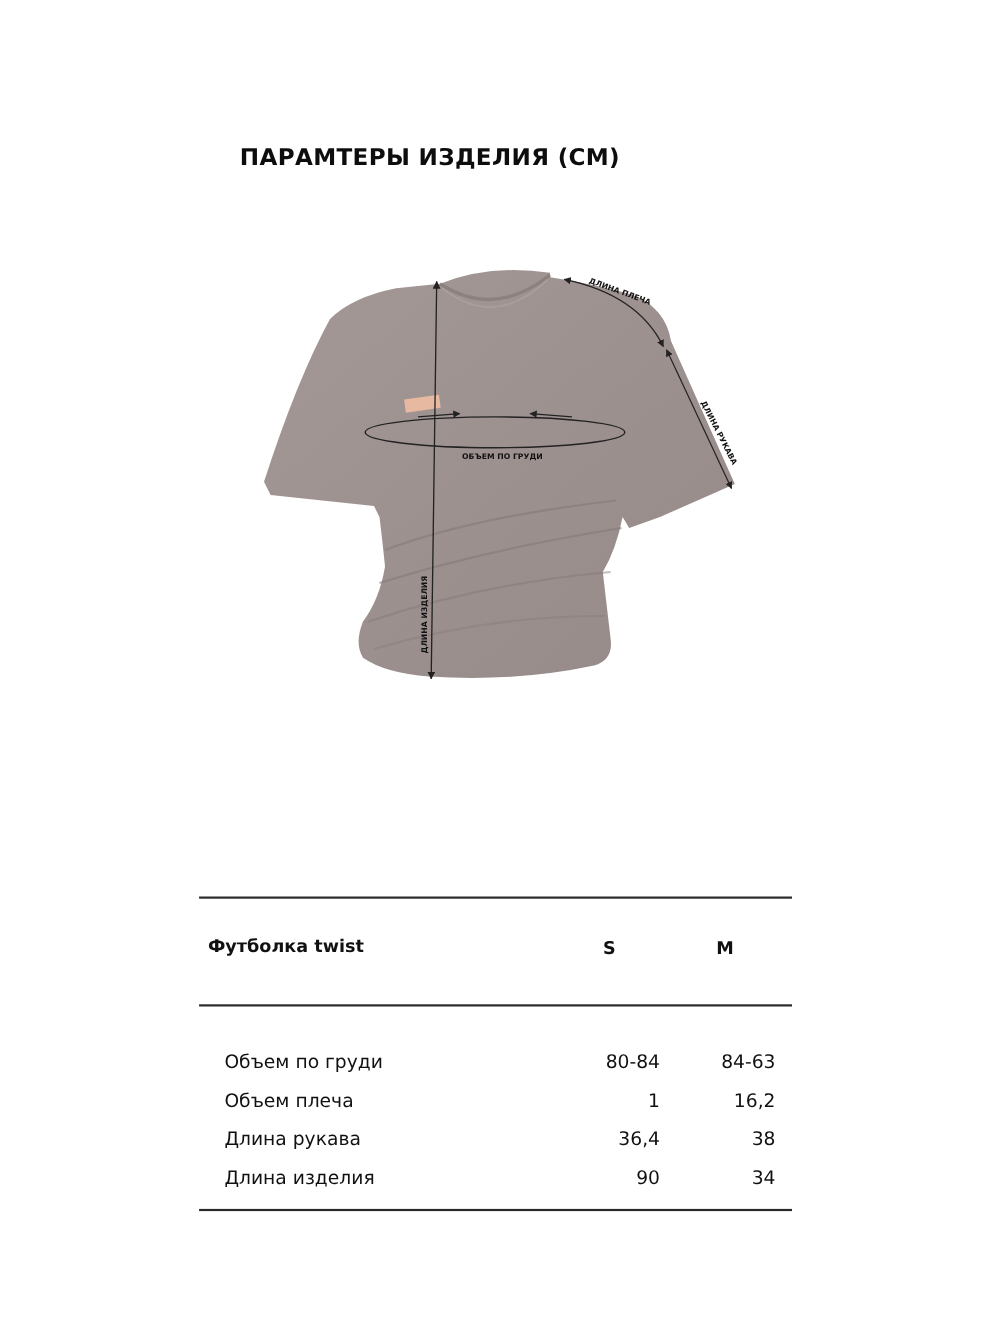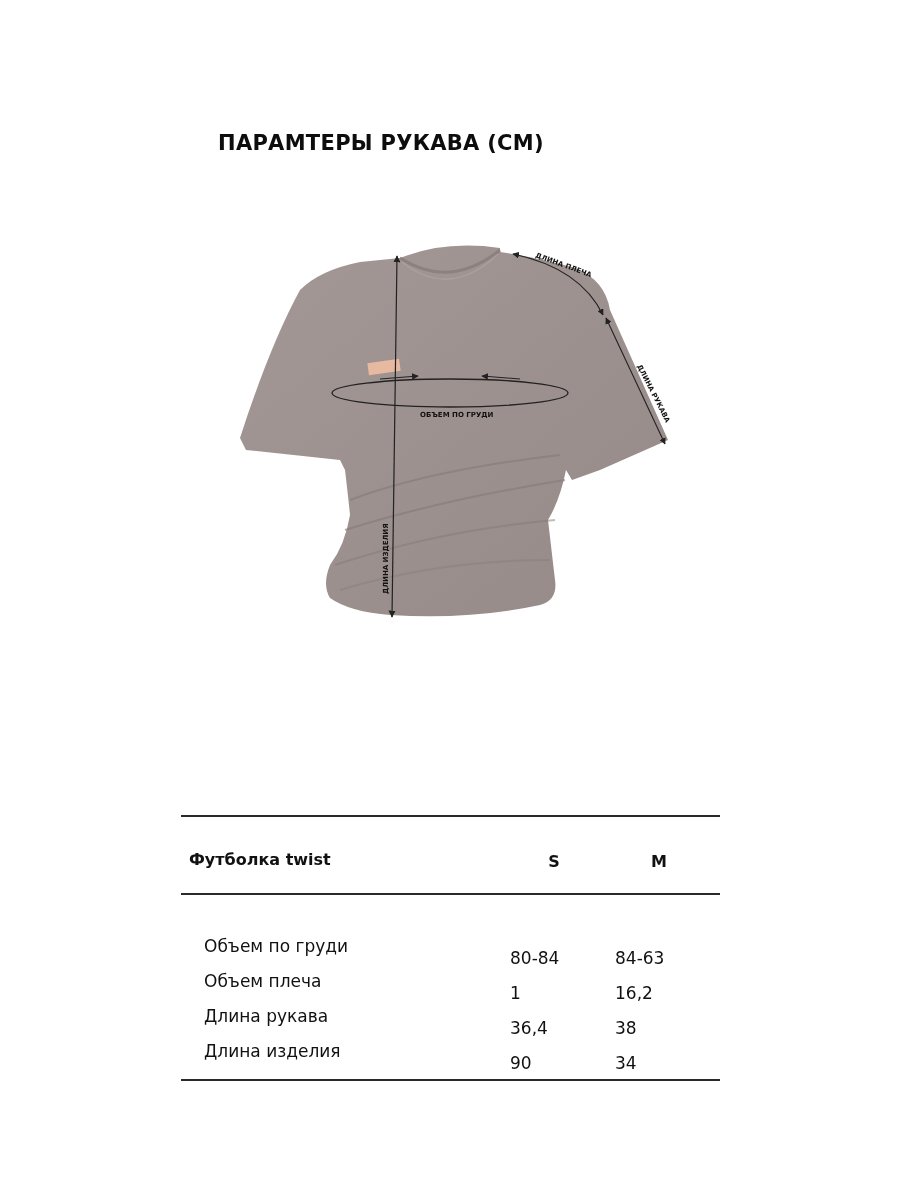--- a/index.html
+++ b/index.html
@@ -4,34 +4,34 @@
 <style>
   html, body { margin:0; padding:0; background:#ffffff; }
   body { width:900px; height:1200px; position:relative; overflow:hidden;
          font-family:"DejaVu Sans", "Liberation Sans", sans-serif; color:#111; }
   .title { position:absolute; left:218px; top:131px; font-size:21px; font-weight:bold;
            letter-spacing:0.3px; color:#0d0d0d; white-space:nowrap; }
   .figure { position:absolute; left:0; top:0; width:900px; height:700px; }
   .figure svg { position:absolute; left:0; top:0; }
   .table { position:absolute; left:181px; top:815px; width:539px; }
   .rule { height:2px; background:#2a2a2a; }
-  .head { position:relative; height:76px; }
+  .head { position:relative; height:96px; }
   .head .name { position:absolute; left:8px; top:33px; font-size:16px; font-weight:bold; }
   .head .sz { position:absolute; top:35px; font-size:16px; font-weight:bold; width:80px; text-align:center; }
   .body { position:relative; height:184px; }
   .row { position:absolute; left:0; width:539px; height:30px; font-size:17px; }
   .row .lbl { position:absolute; left:23px; top:4px; }
-  .row .v { position:absolute; top:16px; width:90px; text-align:left; }
+  .row .v { position:absolute; top:4px; width:90px; text-align:right; }
   .colS { left:329px; }
   .colM { left:434px; }
 </style>
 </head>
 <body>
 
-<div class="title">ПАРАМТЕРЫ РУКАВА (СМ)</div>
+<div class="title">ПАРАМТЕРЫ ИЗДЕЛИЯ (СМ)</div>
 
 <div class="figure">
   <svg width="900" height="700" viewBox="0 0 900 700">
     <defs>
       <linearGradient id="g1" x1="0" y1="0" x2="1" y2="1">
         <stop offset="0" stop-color="#a39896"></stop>
         <stop offset="1" stop-color="#958a88"></stop>
       </linearGradient>
       <marker id="arr" viewBox="0 0 10 10" refX="9" refY="5" markerWidth="6" markerHeight="6" orient="auto-start-reverse">
         <path d="M0,0 L10,5 L0,10 z" fill="#222"></path>

